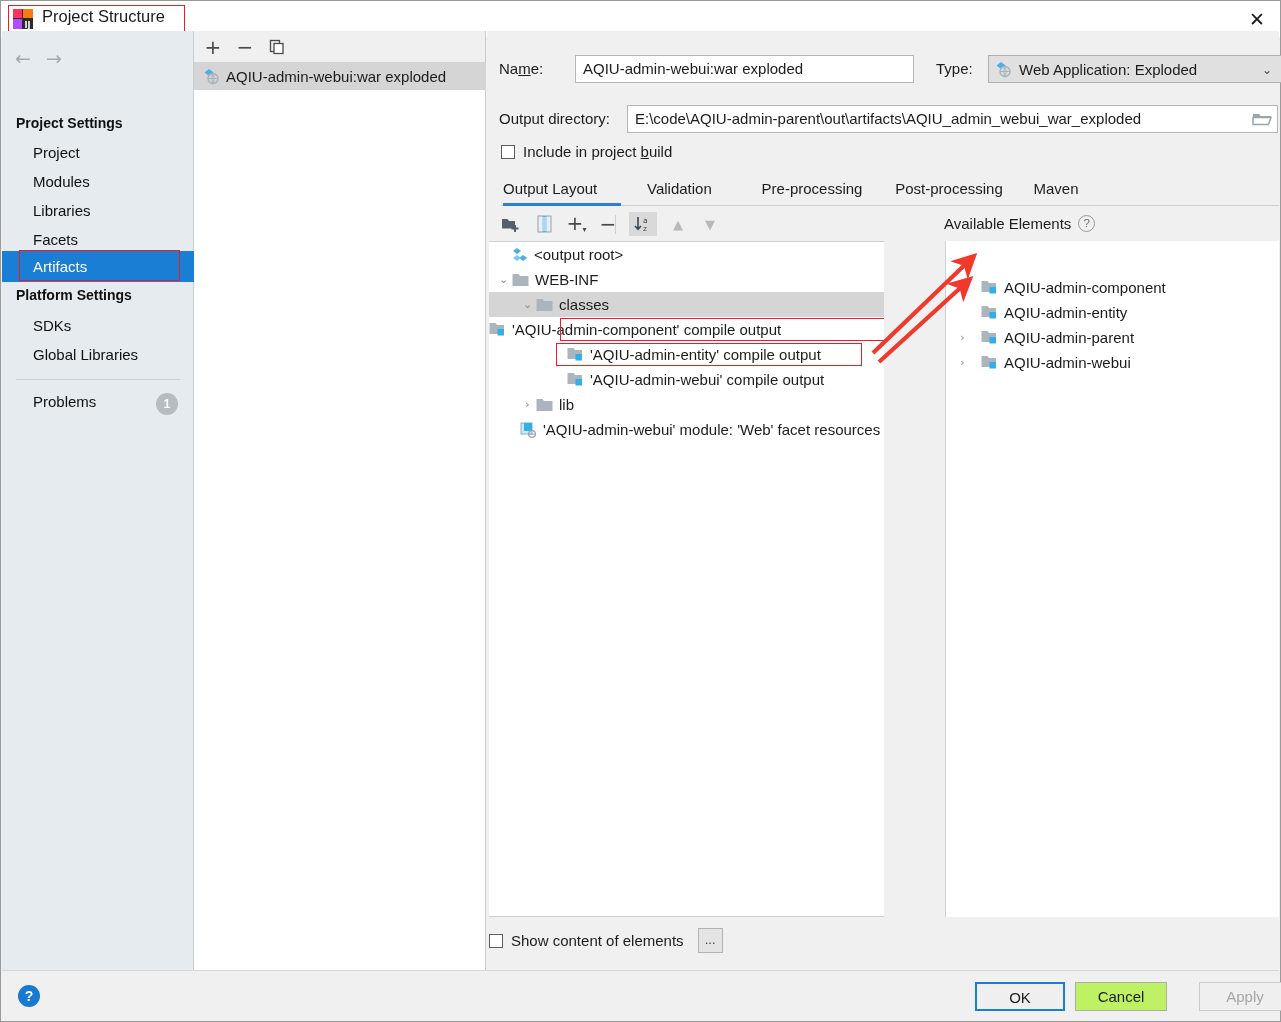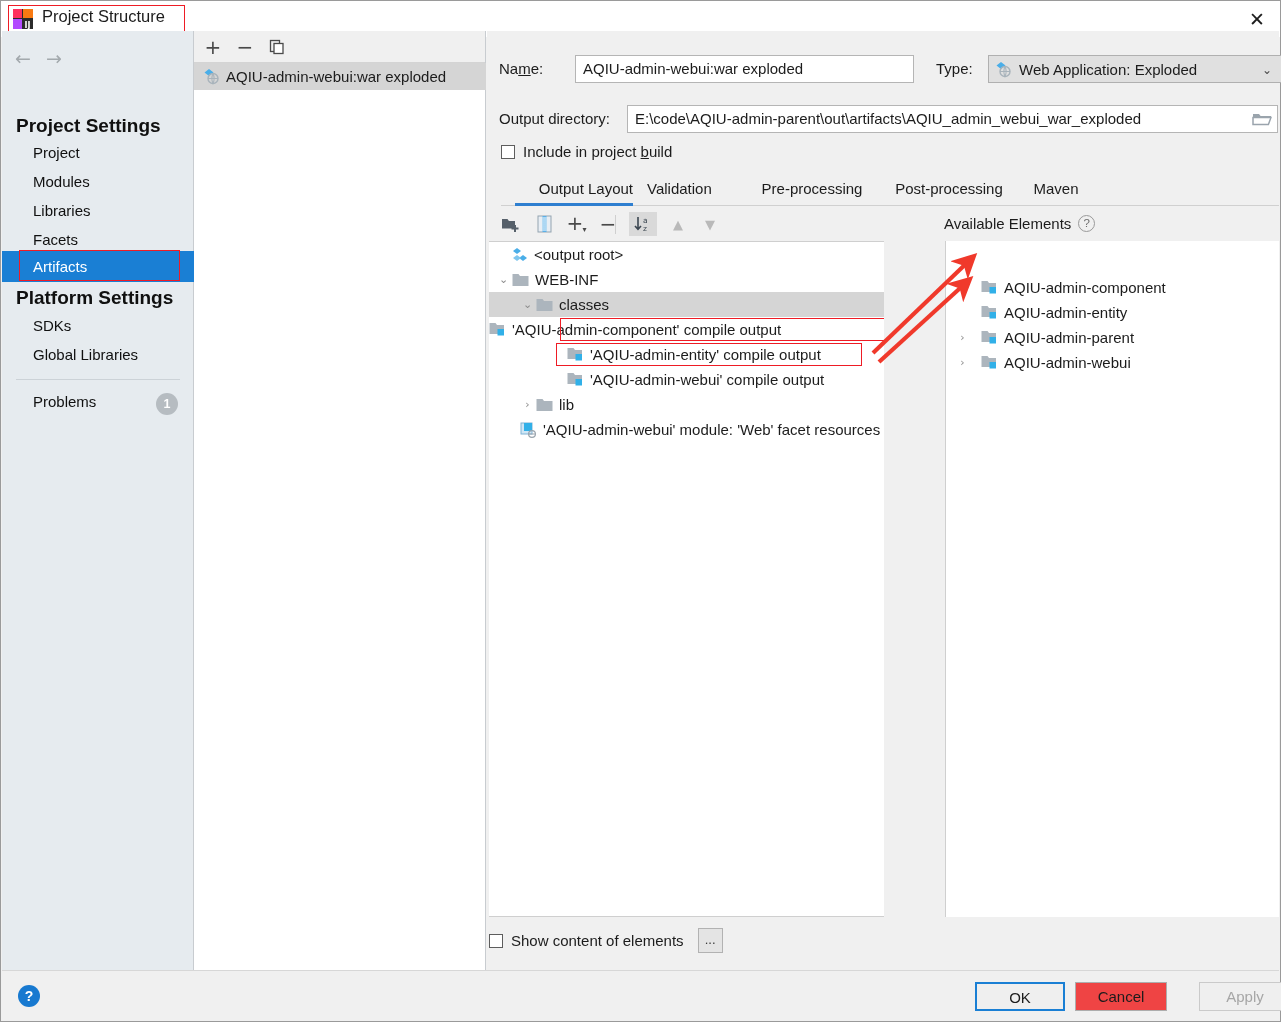--- a/index.html
+++ b/index.html
@@ -21,21 +21,21 @@
   .title-text{position:absolute;left:41px;top:6px;font-size:16.5px;color:#1c1c1c;white-space:nowrap;}
   .title-box{position:absolute;left:7px;top:4px;width:177px;height:27px;border:1.4px solid #ee1c25;box-sizing:border-box;pointer-events:none;}
   .close-btn{position:absolute;right:0;top:0;width:46px;height:36px;display:flex;align-items:center;justify-content:center;font-size:19px;color:#1c1c1c;font-family:"DejaVu Sans",sans-serif;line-height:1;}
 
   
   .sidebar{position:absolute;left:1px;top:30px;width:192px;height:942px;background:#e6ebef;border-right:1px solid #c8ccd0;box-sizing:border-box;}
   .nav-row{position:absolute;left:0;top:10px;width:100%;height:34px;}
   .nav-arrow{position:absolute;top:8px;width:22px;height:18px;color:#a3a9ad;font-size:19px;line-height:18px;text-align:center;font-family:"DejaVu Sans",sans-serif;}
   .nav-back{left:10px;} .nav-fwd{left:41px;}
 
-  .side-group{position:absolute;left:14px;font-weight:bold;font-size:19px;color:#101010;white-space:nowrap;}
+  .side-group{position:absolute;left:14px;font-weight:bold;font-size:14px;color:#101010;white-space:nowrap;}
   .side-item{position:absolute;left:0;width:192px;height:29px;line-height:29px;padding-left:31px;box-sizing:border-box;font-size:15px;color:#101010;white-space:nowrap;}
   .side-item.sel{background:#1a7fd4;color:#ffffff;}
   .side-sel-box{position:absolute;left:17px;top:219px;width:161px;height:31px;border:1.4px solid #ee1c25;box-sizing:border-box;pointer-events:none;}
   .side-div{position:absolute;left:14px;width:164px;height:1px;background:#ccd2d7;}
   .prob-badge{position:absolute;right:16px;top:7px;width:22px;height:22px;border-radius:50%;background:#b6bcc1;color:#fff;font-size:12.5px;line-height:22px;text-align:center;font-weight:bold;}
 
   
   .artcol{position:absolute;left:193px;top:30px;width:292px;height:942px;background:#ffffff;border-right:1px solid #c8ccd0;box-sizing:border-box;}
   .artcol-toolbar{position:absolute;left:0;top:0;width:100%;height:32px;background:#f0f0f0;border-bottom:1px solid #d4d4d4;box-sizing:border-box;}
   .tb-ico{position:absolute;top:4px;width:24px;height:24px;display:flex;align-items:center;justify-content:center;color:#4a4a4a;}
@@ -84,21 +84,21 @@
   .tlbl{margin-left:6px;}
 
   .ann-box{position:absolute;border:1.4px solid #ee1c25;box-sizing:border-box;pointer-events:none;}
 
   .bottom-chk{position:absolute;left:2px;bottom:18px;display:flex;align-items:center;margin-top:48px;}
   .dots-btn{margin-left:14px;width:25px;height:25px;background:#e4e4e4;border:1px solid #b2b2b2;box-sizing:border-box;font-size:13px;line-height:21px;text-align:center;color:#3a3a3a;}
 
   
   .footer{position:absolute;left:1px;right:1px;bottom:1px;height:50px;background:#f0f0f0;border-top:1px solid #d7d7d7;box-sizing:border-box;}
   .help-circle{position:absolute;left:16px;top:14px;width:22px;height:22px;border-radius:50%;background:#1779d0;color:#fff;font-size:14px;font-weight:bold;line-height:22px;text-align:center;}
-  .btn{position:absolute;top:11px;height:29px;line-height:27px;text-align:center;font-size:15px;background:#ef4444;border:1px solid #adadad;box-sizing:border-box;color:#1c1c1c;}
+  .btn{position:absolute;top:11px;height:29px;line-height:27px;text-align:center;font-size:15px;background:#bef264;border:1px solid #adadad;box-sizing:border-box;color:#1c1c1c;}
   .btn.primary{border:2px solid #1a7fd4;background:#efefef;}
   .btn.disabled{color:#a6a6a6;border-color:#cacaca;background:#efefef;margin-left:24px;}
 
   svg{display:block;}
 </style>
 </head>
 <body>
 
 <div class="dialog">
 
@@ -197,21 +197,21 @@
         </span>
       </div>
     </div>
 
     <div class="chk-row">
       <span class="chkbox"></span>
       <span class="chk-lbl"><span>Include in project </span><span class="u">b</span><span>uild</span></span>
     </div>
 
     <div class="tabs">
-      <div class="tab active" style="left:14px;width:118px;text-align:right">Output Layout</div>
+      <div class="tab active" style="left:2px;width:118px;text-align:left">Output Layout</div>
       <div class="tab" style="left:146px;width:94px;text-align:left">Validation</div>
       <div class="tab" style="left:250px;width:122px;text-align:center">Pre-processing</div>
       <div class="tab" style="left:382px;width:132px;text-align:center">Post-processing</div>
       <div class="tab" style="left:524px;width:62px;text-align:center">Maven</div>
     </div>
 
     <div class="ol-toolbar">
       <div class="olt" style="left:8px;width:26px;">
         <svg width="19" height="17" viewBox="0 0 19 17">
           <path d="M1 3 h5.5 l1.4 2 H14 v7.5 H1 Z" fill="#56606a"></path>

